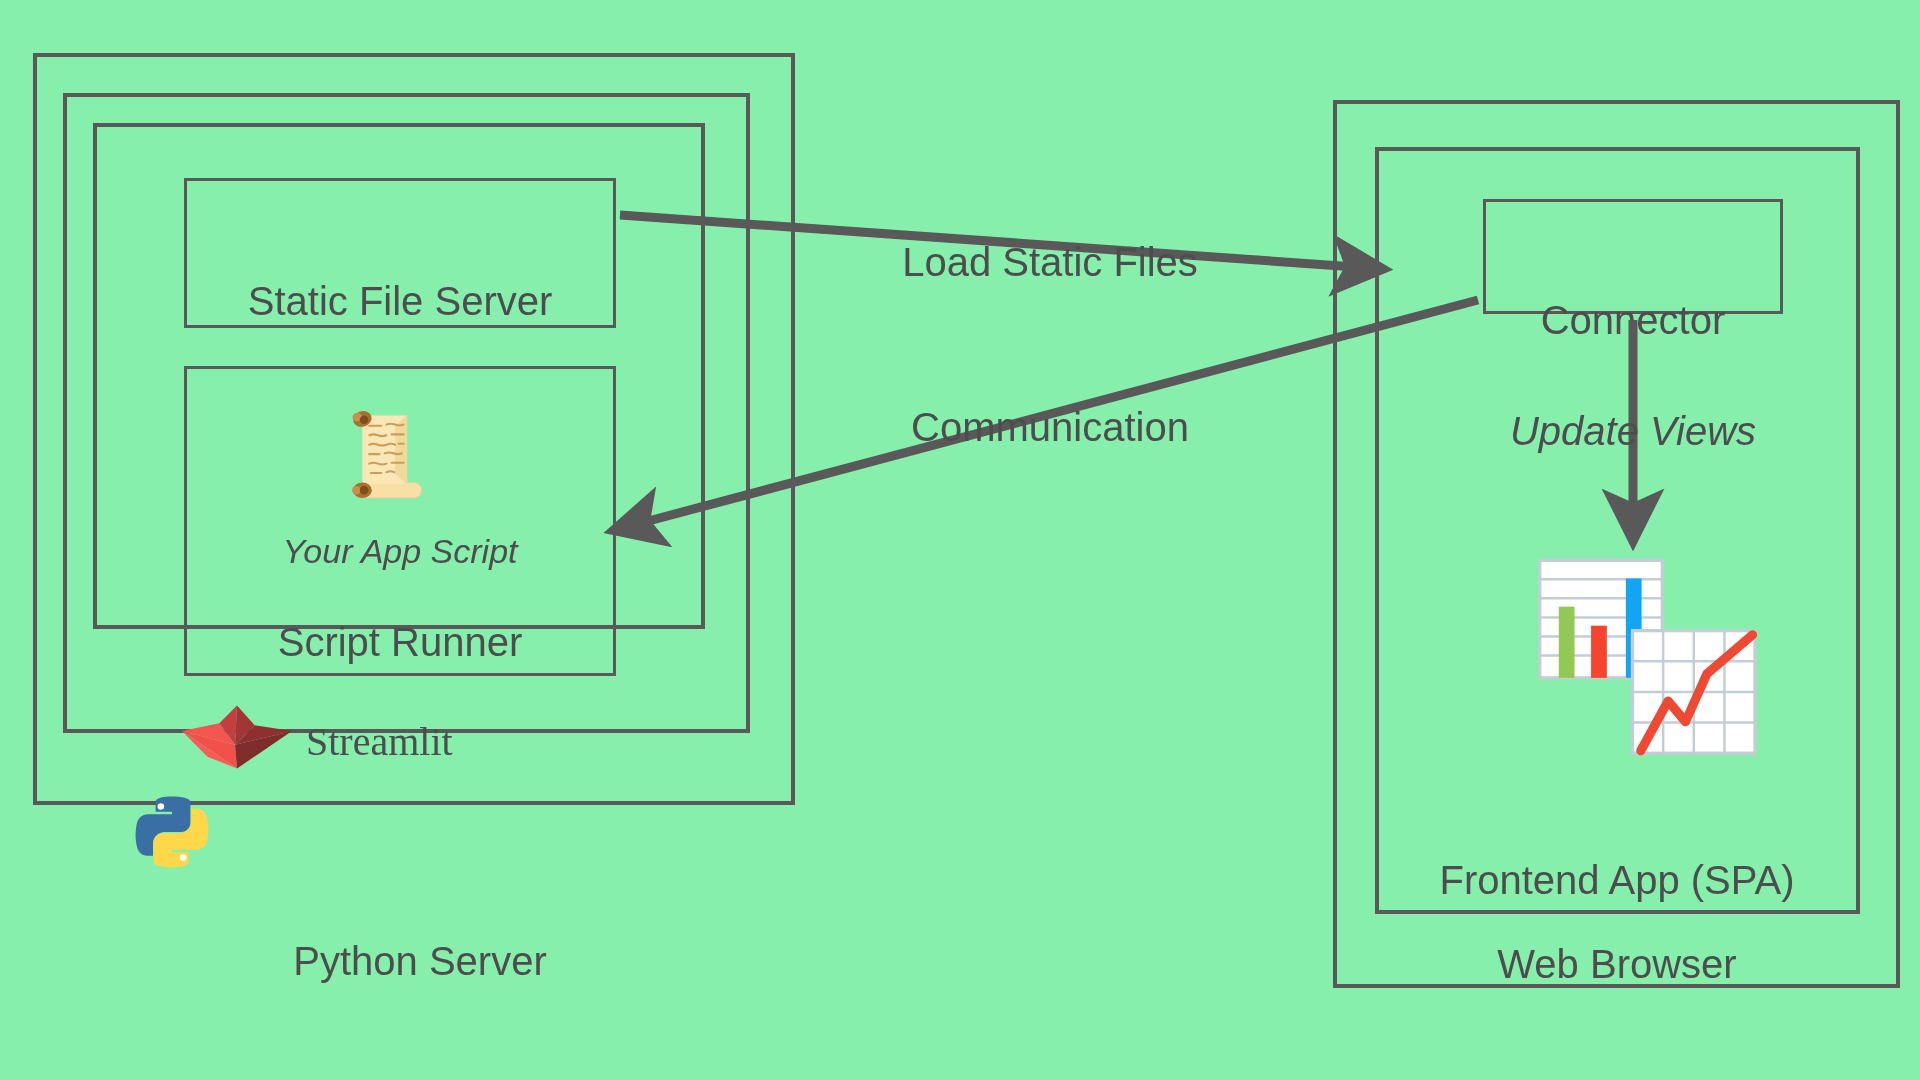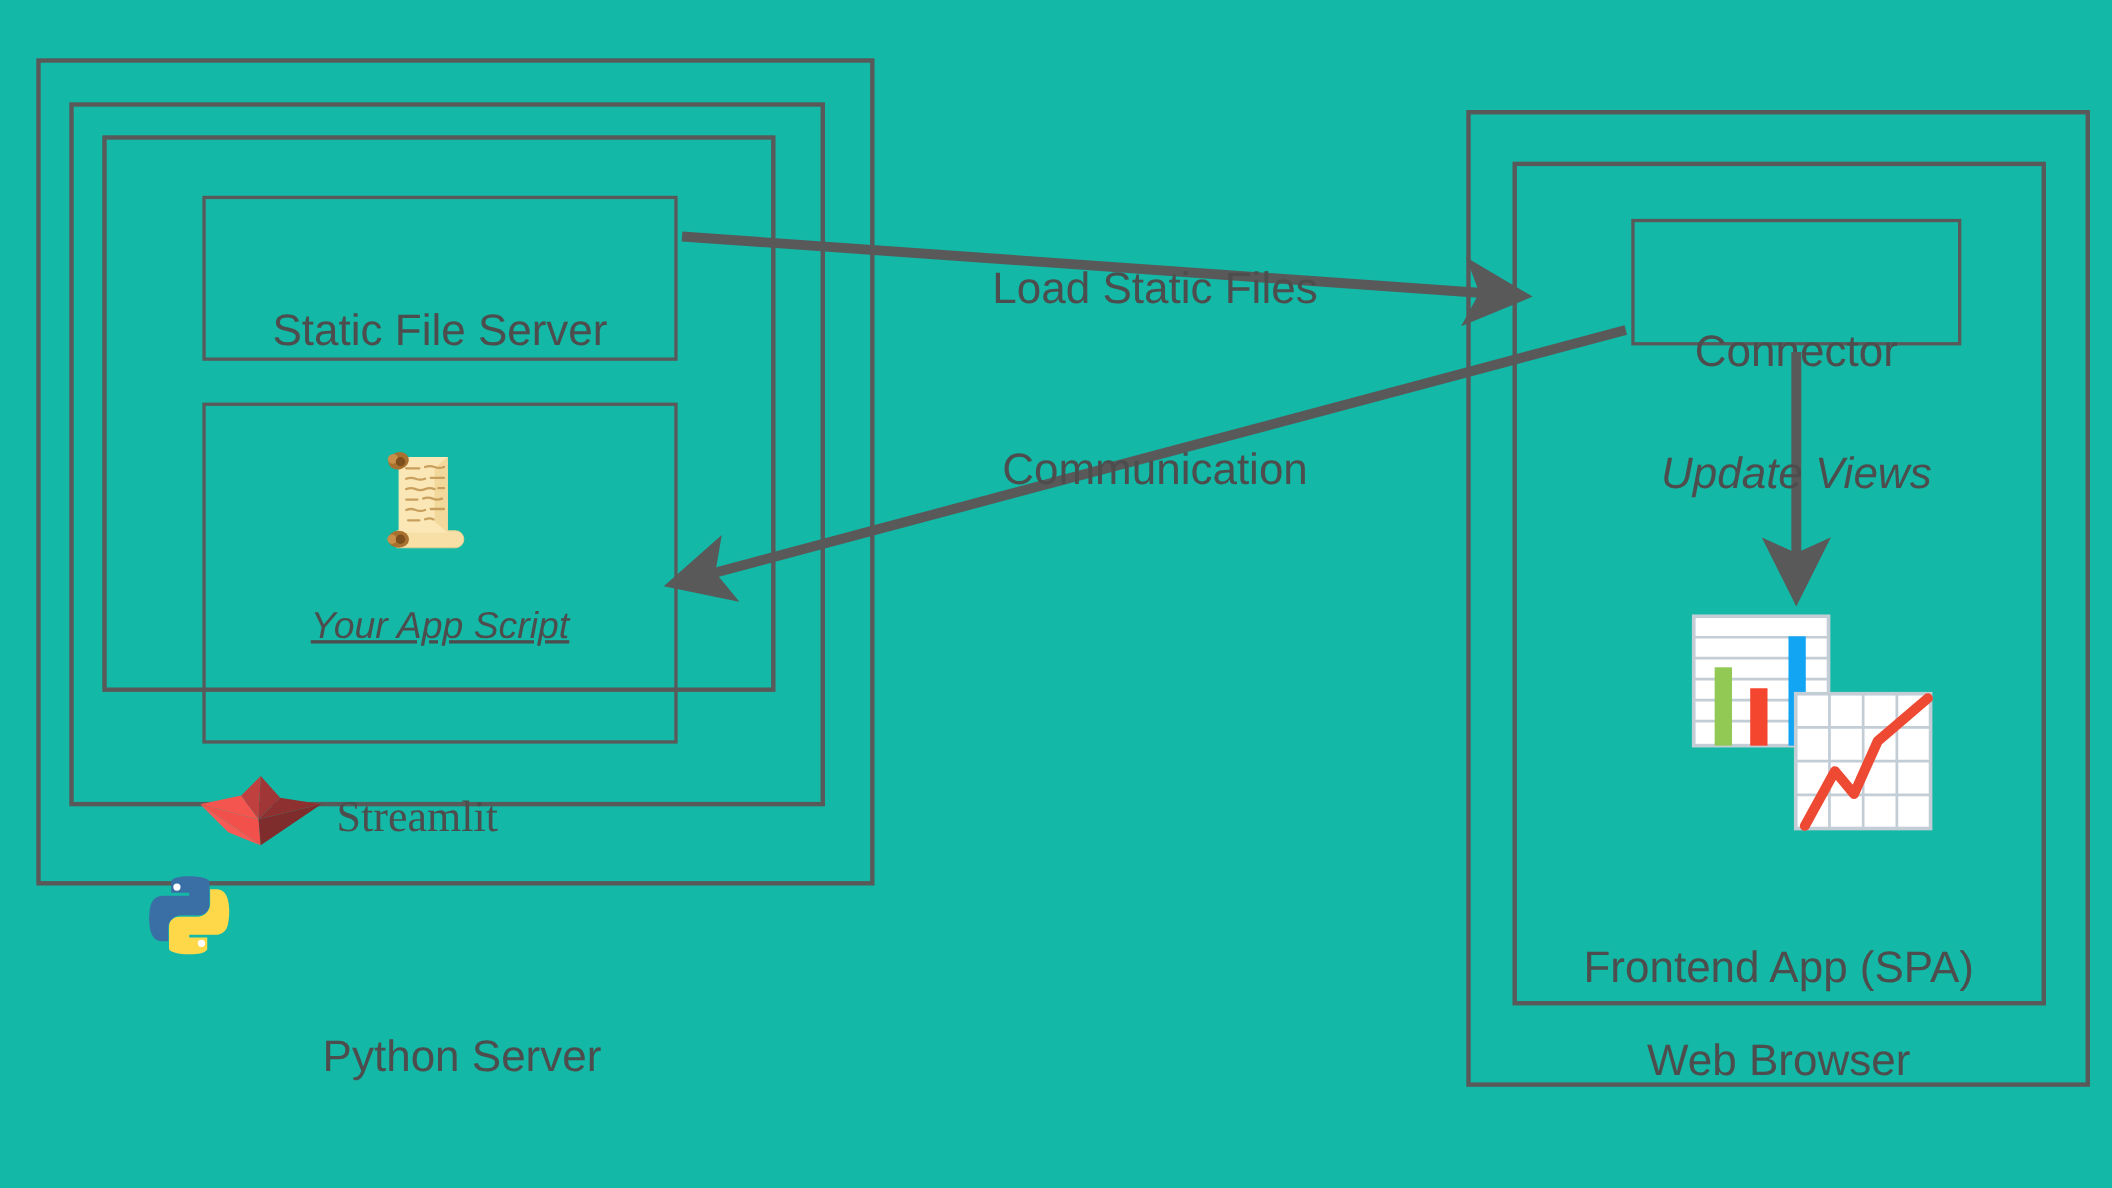--- a/index.html
+++ b/index.html
@@ -1,18 +1,18 @@
 <!DOCTYPE html>
 <html><head>
 <meta charset="utf-8">
 <style>
   html,body{margin:0;padding:0;background:#ffffff;}
   body{width:1920px;height:1080px;overflow:hidden;
        font-family:"Liberation Sans","DejaVu Sans",sans-serif;}
-  #stage{position:relative;width:1920px;height:1080px;background:#14b8a6;}
+  #stage{position:relative;width:1920px;height:1080px;background:#86efac;}
 
   .box{position:absolute;border:4px solid #595959;background:transparent;box-sizing:border-box;}
   .box.thin{border-width:3px;}
 
   .lbl{position:absolute;color:#4d4d4d;font-size:40px;line-height:1;
        white-space:nowrap;text-align:center;letter-spacing:0px;}
   .lbl.center{transform:translateX(-50%);}
   .lbl.italic{font-style:italic;font-size:34px;}
 
   .arrowlabel{position:absolute;color:#4d4d4d;font-size:40px;white-space:nowrap;
@@ -71,21 +71,22 @@
       <ellipse cx="40" cy="22" rx="11" ry="9" transform="rotate(-18 40 22)" fill="#a9712f"></ellipse>
       <ellipse cx="34" cy="20" rx="5.5" ry="5" transform="rotate(-18 34 20)" fill="#c98f49"></ellipse>
       <circle cx="42" cy="23" r="5" fill="#7d4f1d"></circle>
 
       <ellipse cx="40" cy="105" rx="11" ry="9" fill="#a9712f"></ellipse>
       <ellipse cx="33" cy="105" rx="5" ry="5" fill="#c98f49"></ellipse>
       <circle cx="42" cy="105" r="5" fill="#7d4f1d"></circle>
     </svg>
   </div>
 
-  <div class="lbl center italic" style="left:400px;top:552px;text-decoration:underline;">Your App Script</div>
+  <div class="lbl center italic" style="left:400px;top:534px;">Your App Script</div>
+  <div class="lbl center" style="left:400px;top:622px;">Script Runner</div>
 
   <div class="stlogo" style="left:178px;top:700px;width:118px;height:74px;">
     <svg viewBox="0 0 120 72" width="118" height="74">
       <path d="M4 30 L60 68 L58 44 Z" fill="#f2504b"></path>
       <path d="M4 30 L42 22 L58 44 Z" fill="#f4564f"></path>
       <path d="M42 22 L60 4 L58 44 Z" fill="#c0403f"></path>
       <path d="M60 4 L78 24 L58 44 Z" fill="#a03636"></path>
       <path d="M78 24 L116 30 L58 44 Z" fill="#8e3030"></path>
       <path d="M116 30 L60 68 L58 44 Z" fill="#7f2c2c"></path>
       <path d="M4 30 L60 68 L30 56 Z" fill="#f85b55"></path>

